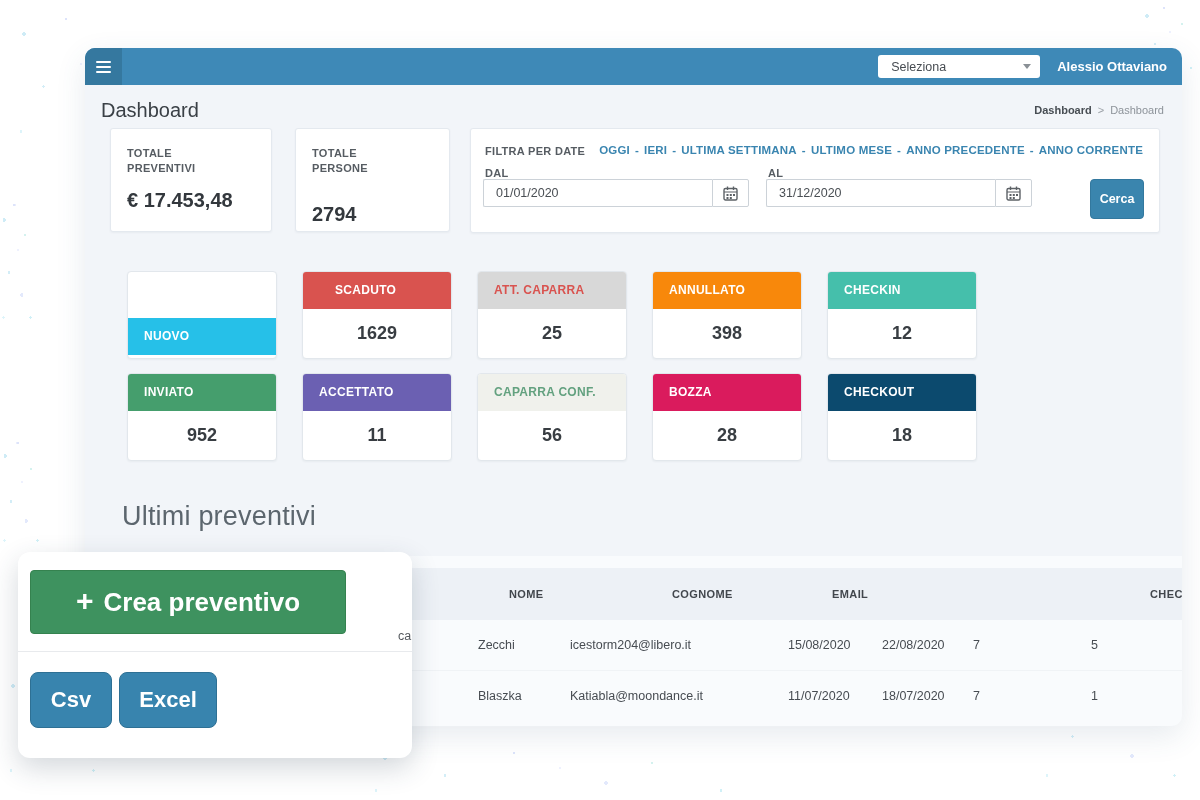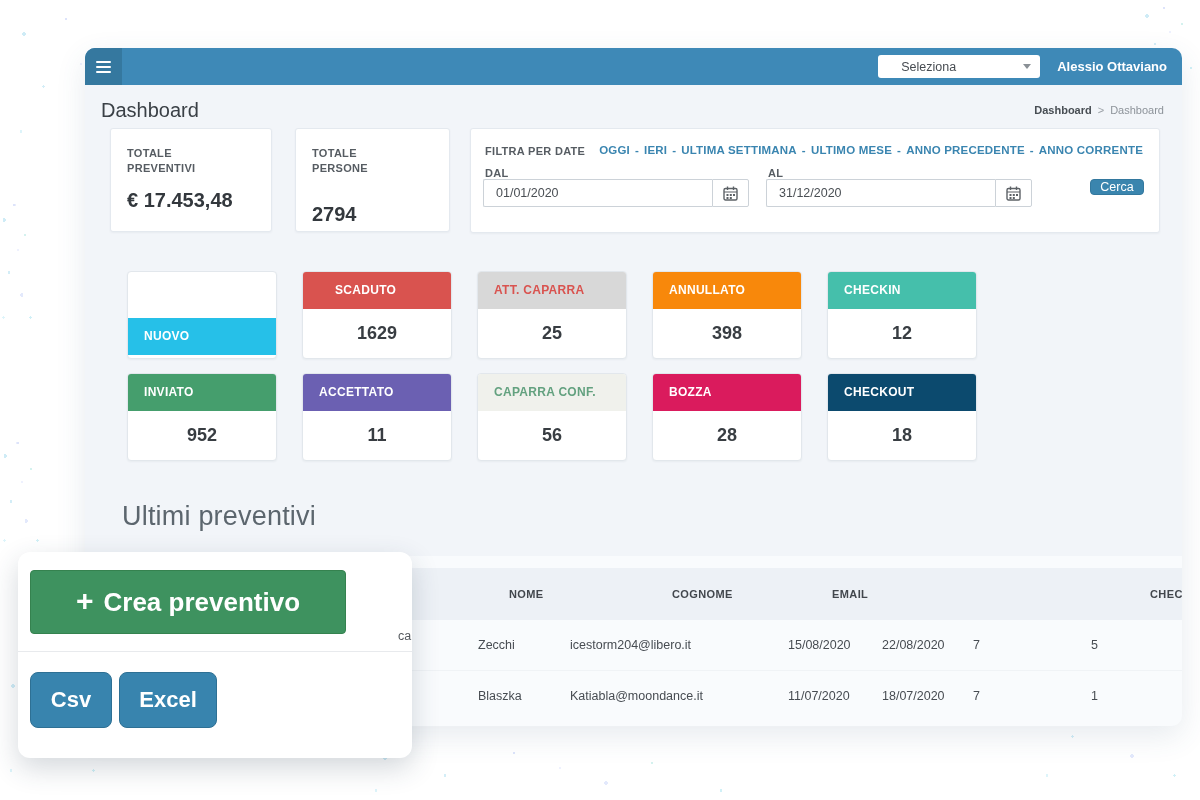--- a/index.html
+++ b/index.html
@@ -38,21 +38,21 @@
     background:#3e89b7; display:flex; align-items:center;
   }
   .hamburger {
     width:37px; height:37px; background:#35789f; border:none; cursor:pointer;
     display:flex; flex-direction:column; justify-content:center; align-items:center; gap:3px;
   }
   .hamburger i { display:block; width:15px; height:2px; background:#fff; border-radius:1px; }
   .nav-spacer { flex:1; }
   .nav-select {
     width:162px; height:23px; background:#fff; border-radius:3px;
-    display:flex; align-items:center; padding:0 23px; font-size:12.5px; color:#474c52;
+    display:flex; align-items:center; padding:0 13px; font-size:12.5px; color:#474c52;
     cursor:pointer; position:relative;
   }
   .nav-select .caret {
     position:absolute; right:9px; top:9px; width:0; height:0;
     border-left:4px solid transparent; border-right:4px solid transparent; border-top:5px solid #8a9096;
   }
   .nav-user { color:#fff; font-weight:bold; font-size:13px; margin:0 15px 0 17px; }
 
   .page-head {
     position:absolute; left:16px; right:18px; top:45px; height:34px;
@@ -88,22 +88,22 @@
   .input-group input {
     width:229px; height:28px; border:1px solid #ccd2d8; border-right:none;
     background:#fff; font-family:"Liberation Sans",sans-serif; font-size:12.5px; color:#4a4f54;
     padding:0 12px; outline:none; border-radius:2px 0 0 2px;
   }
   .ig-addon {
     width:37px; height:28px; border:1px solid #ccd2d8; background:#fff;
     display:flex; align-items:center; justify-content:center; cursor:pointer; border-radius:0 2px 2px 0;
   }
   .btn-cerca {
-    position:absolute; left:619px; top:50px; width:54px; height:16px;
-    background:#3a85ae; color:#fff; font-size:12.5px; font-weight:normal;
+    position:absolute; left:619px; top:50px; width:54px; height:40px;
+    background:#3a85ae; color:#fff; font-size:12.5px; font-weight:bold;
     border:1px solid #33789e; border-radius:4px; cursor:pointer; font-family:"Liberation Sans",sans-serif;
   }
 
   
   .tiles {
     position:absolute; left:42px; top:223px;
     display:grid; grid-template-columns:repeat(5,150px); grid-auto-rows:88px; gap:14px 25px;
   }
   .tile { background:#fff; border:1px solid #e2e7ec; border-radius:4px; overflow:hidden; cursor:pointer;
           box-shadow:0 1px 2px rgba(30,50,70,.05); }

